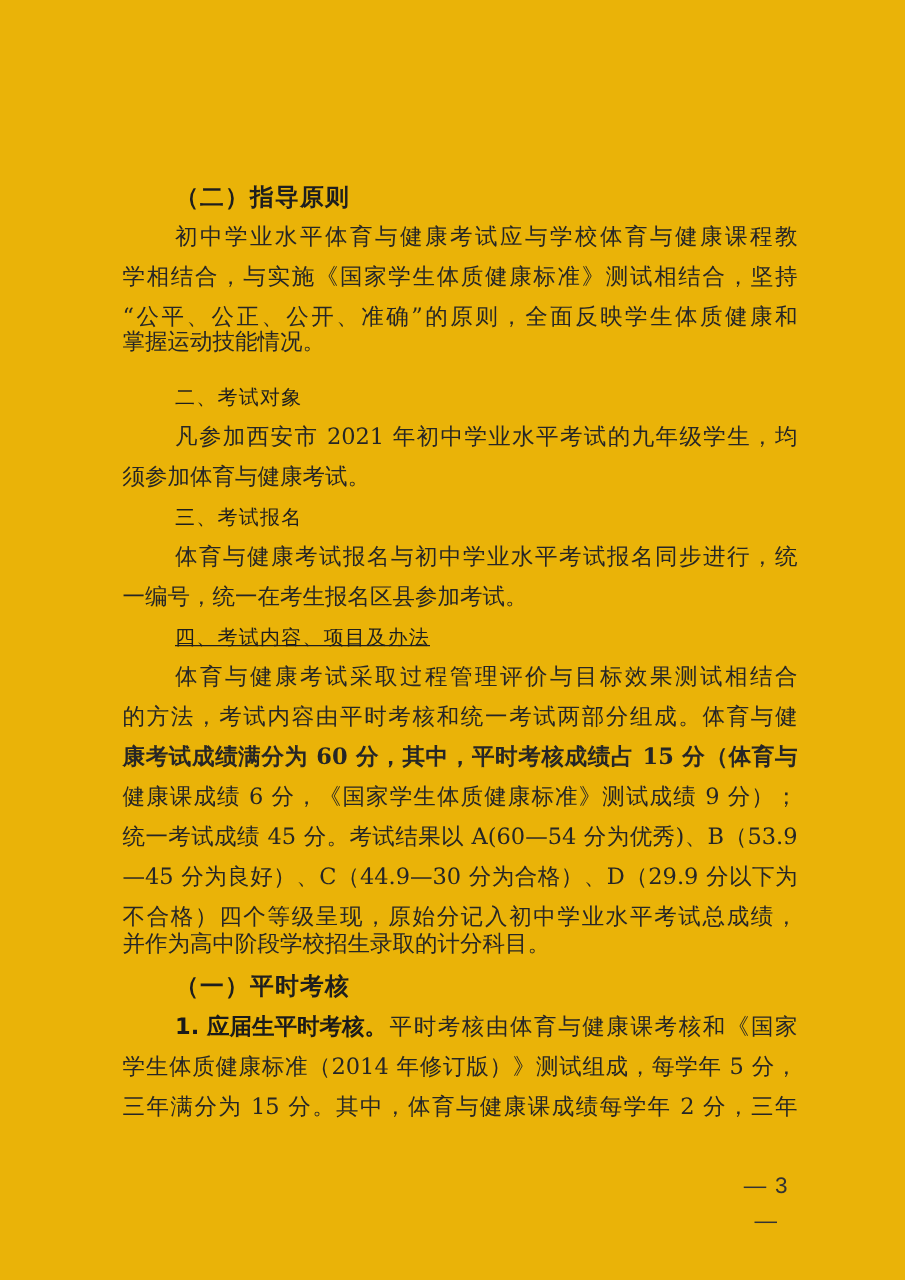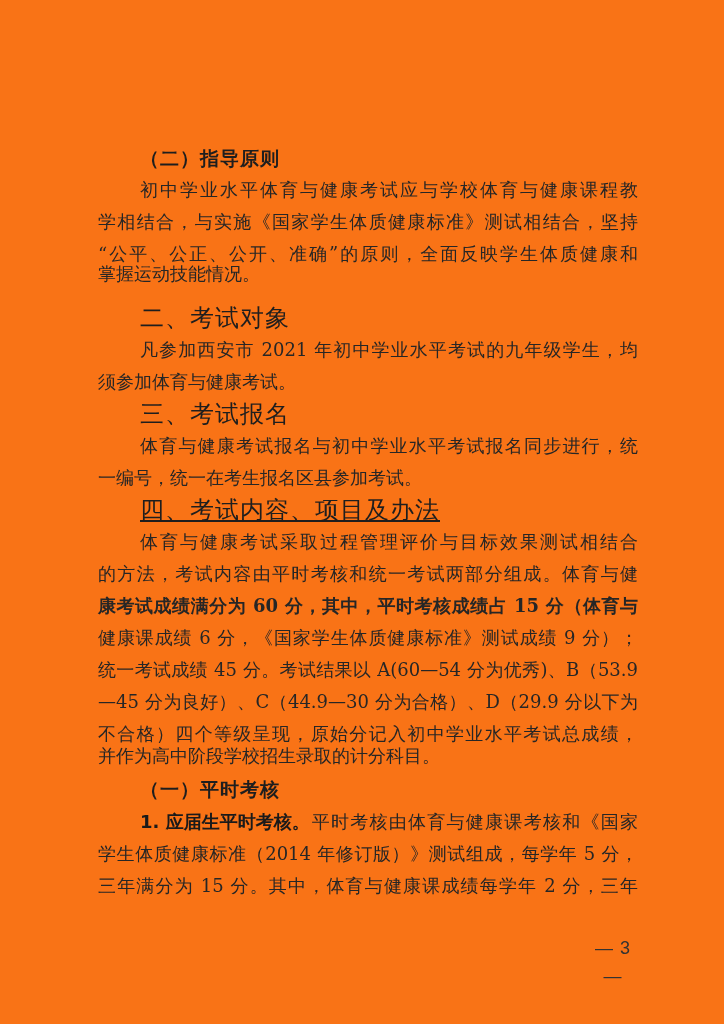--- a/index.html
+++ b/index.html
@@ -12,21 +12,21 @@
       height: 1024px;
       position: relative;
       overflow: hidden;
       font-family: "DejaVu Serif", "Liberation Serif", serif;
       color: #262626;
     }
     .page {
       position: absolute;
       left: 0; top: 0;
       width: 724px; height: 1024px;
-      background: #f97316;
+      background: #eab308;
     }
     .line {
       position: absolute;
       left: 98px;
       width: 540px;
       height: 32px;
       line-height: 32px;
       font-size: 18px;
       white-space: nowrap;
       letter-spacing: 0;
@@ -39,21 +39,21 @@
     .h-bold {
       font-family: "DejaVu Sans", "Liberation Sans", sans-serif;
       font-weight: bold;
       font-size: 19px;
       letter-spacing: 1px;
       color: #1e1e1e;
     }
     .h-heiti {
       font-family: "DejaVu Sans", "Liberation Sans", sans-serif;
       font-weight: normal;
-      font-size: 24px;
+      font-size: 16px;
       letter-spacing: 1px;
       color: #1e1e1e;
     }
     .lead-bold {
       font-family: "DejaVu Sans", "Liberation Sans", sans-serif;
       font-weight: bold;
       color: #1a1a1a;
     }
     .page-number {
       position: absolute;

